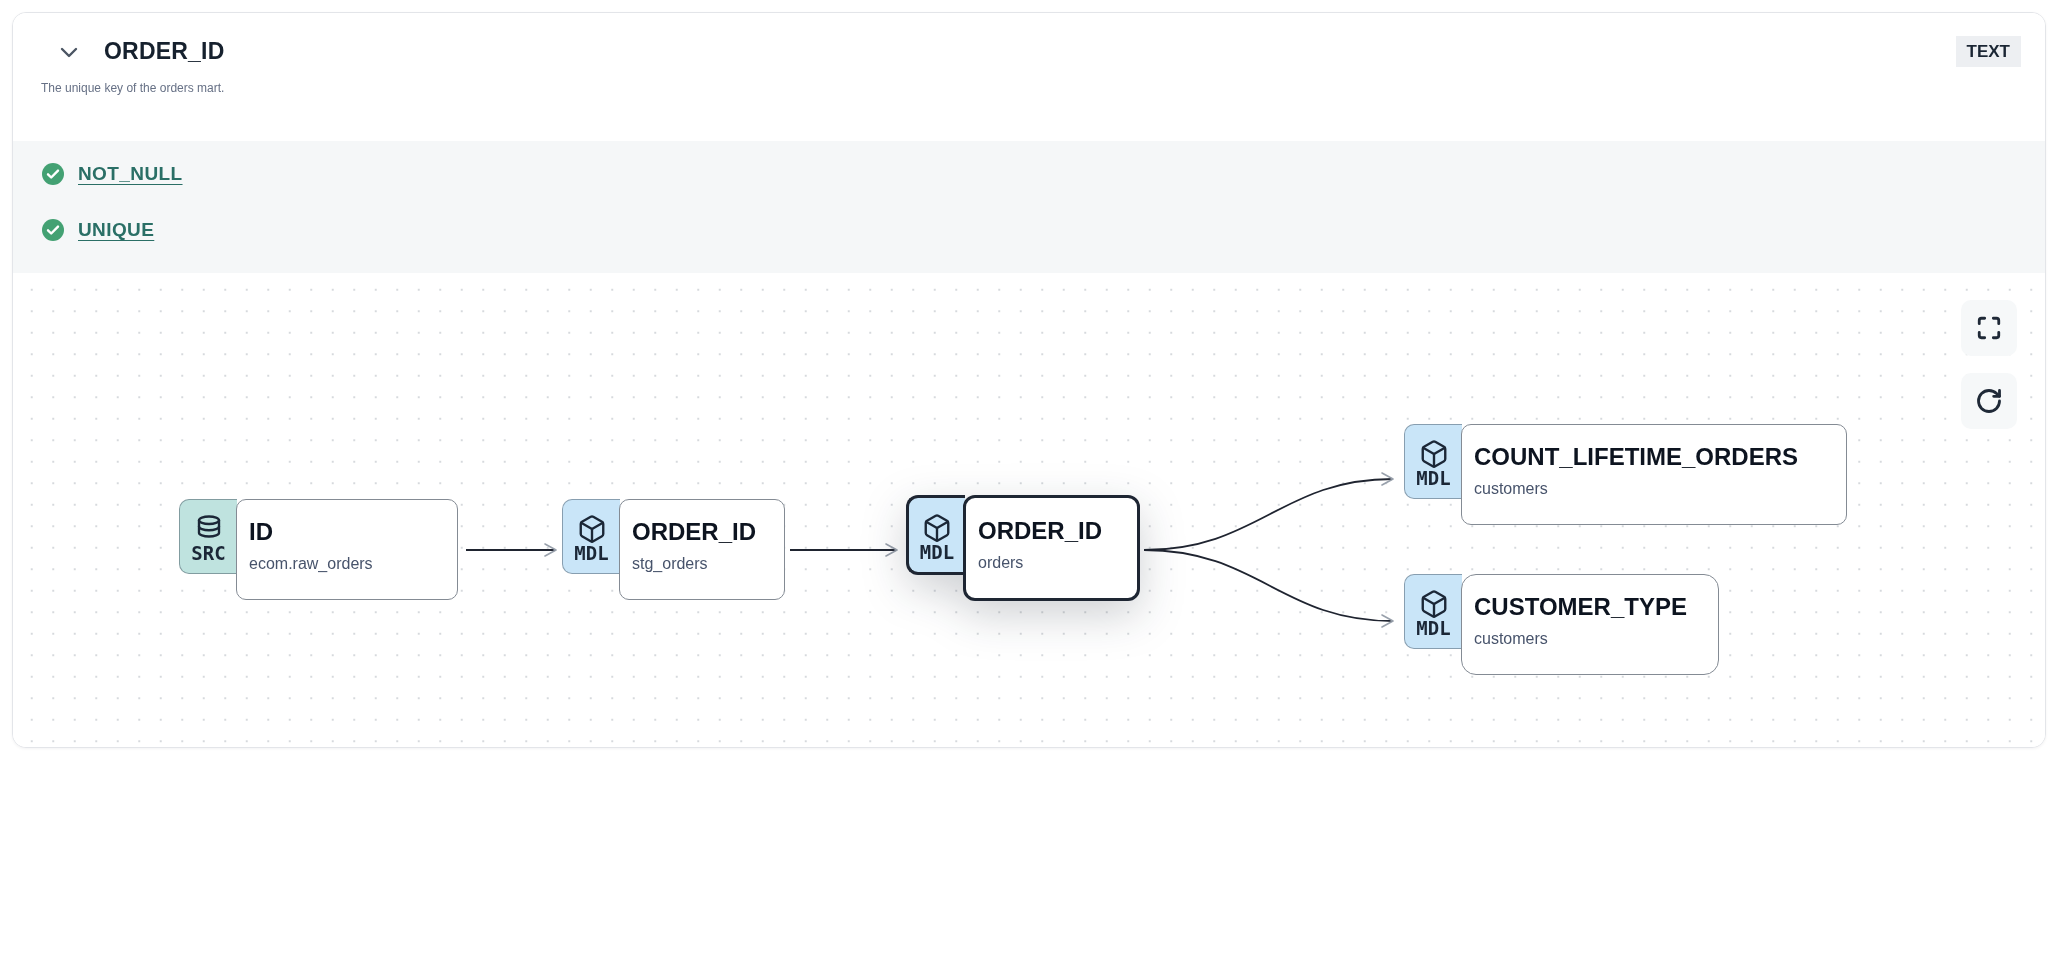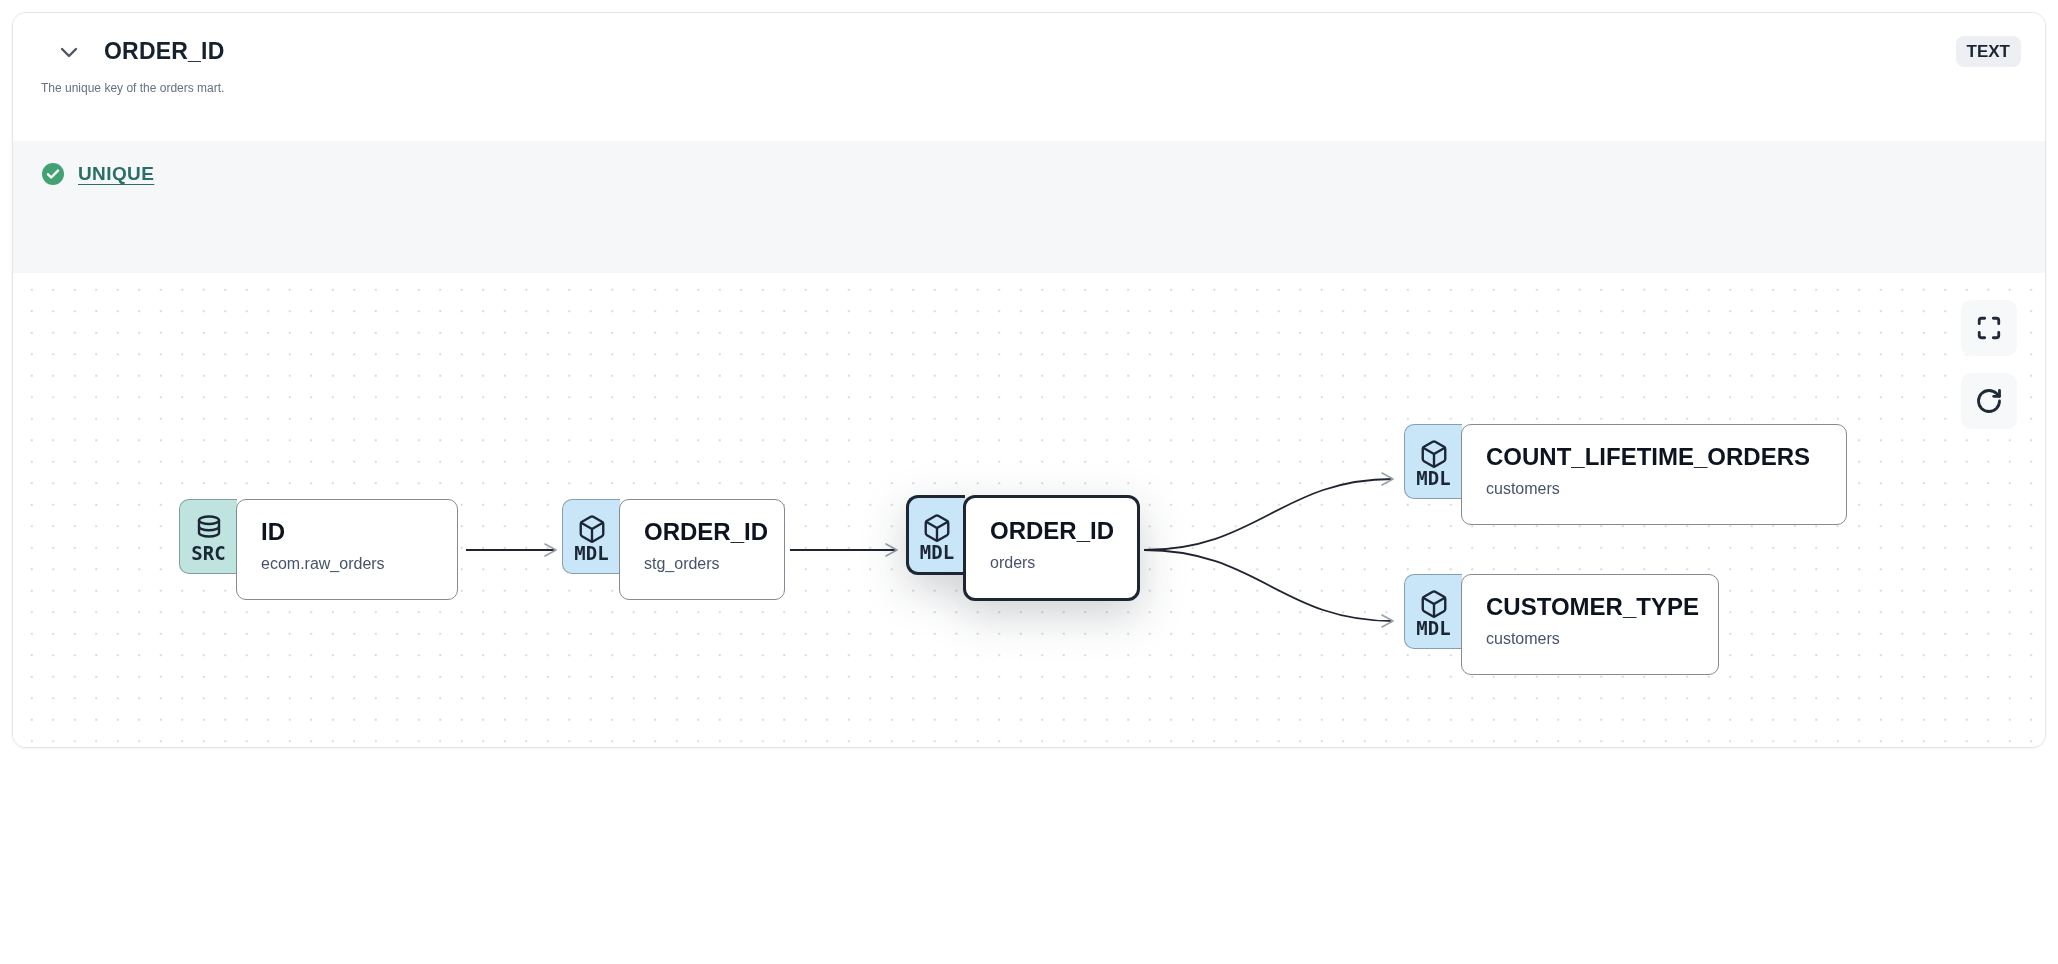--- a/index.html
+++ b/index.html
@@ -19,21 +19,21 @@
   .card{position:absolute;left:12px;top:12px;width:2034px;height:736px;
     background:#ffffff;border:1px solid #e3e5e9;border-radius:14px;
     overflow:hidden;box-shadow:0 1px 3px rgba(16,24,40,.05);}
   
   .card-header{height:128px;background:#ffffff;position:relative;}
   .header-row{display:flex;align-items:center;padding:23px 24px 0 43px;}
   .chevron-btn{width:26px;height:26px;border:none;background:transparent;cursor:pointer;
     display:flex;align-items:center;justify-content:center;color:#4b5563;}
   .page-title{font-size:23px;font-weight:700;letter-spacing:.2px;color:#16212e;margin-left:22px;}
   .type-badge{margin-left:auto;background:#edeff2;color:#1a2533;font-size:17px;font-weight:600;
-    padding:7px 11px;border-radius:8px;line-height:1;}
+    padding:7px 11px;border-radius:0;line-height:1;}
   .description{margin:14px 0 0 28px;font-size:12px;color:var(--muted);}
   
   .tests-section{height:132px;background:#f5f7f8;padding:20px 0 0 28px;
     display:flex;flex-direction:column;gap:30px;}
   .test-row{display:flex;align-items:center;gap:13px;height:26px;}
   .check-circle{width:24px;height:24px;flex:0 0 24px;display:inline-flex;}
   .test-link{font-size:19px;font-weight:700;letter-spacing:.4px;color:var(--link);
     text-decoration:underline;text-underline-offset:4px;cursor:pointer;}
   
   .canvas{position:relative;height:680px;background:#ffffff;
@@ -44,21 +44,21 @@
   .node{position:absolute;display:flex;align-items:flex-start;cursor:pointer;}
   .node-badge{width:58px;height:75px;border-radius:10px 0 0 10px;
     border:1px solid rgba(30,42,58,.38);border-right:none;
     display:flex;flex-direction:column;align-items:center;justify-content:center;gap:0;
     padding-top:4px;color:#1b2737;}
   .node-badge.src{background:var(--src_badge);}
   .node-badge.mdl{background:var(--mdl_badge);}
   .badge-label{font-family:"DejaVu Sans Mono","Liberation Mono",monospace;
     font-size:19px;font-weight:700;line-height:1;}
   .node-body{background:#ffffff;border:1px solid var(--node_border);border-radius:10px;
-    min-height:101px;padding:18px 24px 0 24px;margin-left:-1px;position:relative;z-index:2;}
+    min-height:101px;padding:18px 24px 0 12px;margin-left:-1px;position:relative;z-index:2;}
   .node-title{font-size:24px;font-weight:600;color:#0d1420;line-height:1.2;}
   .node-subtitle{font-size:16px;color:#47536b;margin-top:7px;line-height:1.2;}
   .node.selected .node-badge{border:3px solid var(--selected_border);border-right:none;
     width:59px;height:80px;border-radius:12px 0 0 12px;}
   .node.selected .node-body{border:3px solid var(--selected_border);border-radius:12px;
     margin-left:-2px;min-height:106px;padding-top:19px;}
   .node.selected{filter:drop-shadow(0 14px 22px rgba(15,23,42,.20));}
   
   .canvas-btn{position:absolute;width:56px;height:56px;border:none;border-radius:10px;
     background:#f6f8f9;color:#1f2937;display:flex;align-items:center;justify-content:center;
@@ -82,20 +82,29 @@
             <polyline points="5 9 12 16 19 9"></polyline>
           </svg>
       </button>
       <h1 class="page-title">ORDER_ID</h1>
       <span class="type-badge">TEXT</span>
     </div>
     <p class="description">The unique key of the orders mart.</p>
   </div>
 
   <div class="tests-section">
+    <div class="test-row">
+      <span class="check-circle">
+        <svg width="24" height="24" viewBox="0 0 24 24">
+            <circle cx="12" cy="12" r="11" fill="#43a173"></circle>
+            <path d="M7 12.3l3.2 3.2L17 8.6" fill="none" stroke="#ffffff" stroke-width="2.4" stroke-linecap="round" stroke-linejoin="round"></path>
+          </svg>
+      </span>
+      <a class="test-link">NOT_NULL</a>
+    </div>
     <div class="test-row">
       <span class="check-circle">
         <svg width="24" height="24" viewBox="0 0 24 24">
             <circle cx="12" cy="12" r="11" fill="#43a173"></circle>
             <path d="M7 12.3l3.2 3.2L17 8.6" fill="none" stroke="#ffffff" stroke-width="2.4" stroke-linecap="round" stroke-linejoin="round"></path>
           </svg>
       </span>
       <a class="test-link">UNIQUE</a>
     </div>
   </div>
@@ -179,21 +188,21 @@
 
     <div class="node" style="left:1391px;top:301px;">
       <div class="node-badge mdl">
         <svg width="30" height="30" viewBox="0 0 24 24" fill="none" stroke="#1b2737" stroke-width="1.9" stroke-linecap="round" stroke-linejoin="round">
           <path d="M21 8a2 2 0 0 0-1-1.73l-7-4a2 2 0 0 0-2 0l-7 4A2 2 0 0 0 3 8v8a2 2 0 0 0 1 1.73l7 4a2 2 0 0 0 2 0l7-4A2 2 0 0 0 21 16Z"></path>
           <path d="m3.3 7 8.7 5 8.7-5"></path>
             <path d="M12 22V12"></path>
         </svg>
         <span class="badge-label">MDL</span>
       </div>
-      <div class="node-body" style="width:258px;">
+      <div class="node-body" style="width:258px;border-radius:15px;">
         <div class="node-title">CUSTOMER_TYPE</div>
         <div class="node-subtitle">customers</div>
       </div>
     </div>
 
     <button class="canvas-btn btn-fullscreen">
       <svg width="26" height="26" viewBox="0 0 24 24" fill="none" stroke="currentColor" stroke-width="2.6" stroke-linecap="round" stroke-linejoin="round">
         <path d="M8 3H5a2 2 0 0 0-2 2v3"></path>
           <path d="M21 8V5a2 2 0 0 0-2-2h-3"></path>
         <path d="M3 16v3a2 2 0 0 0 2 2h3"></path>

